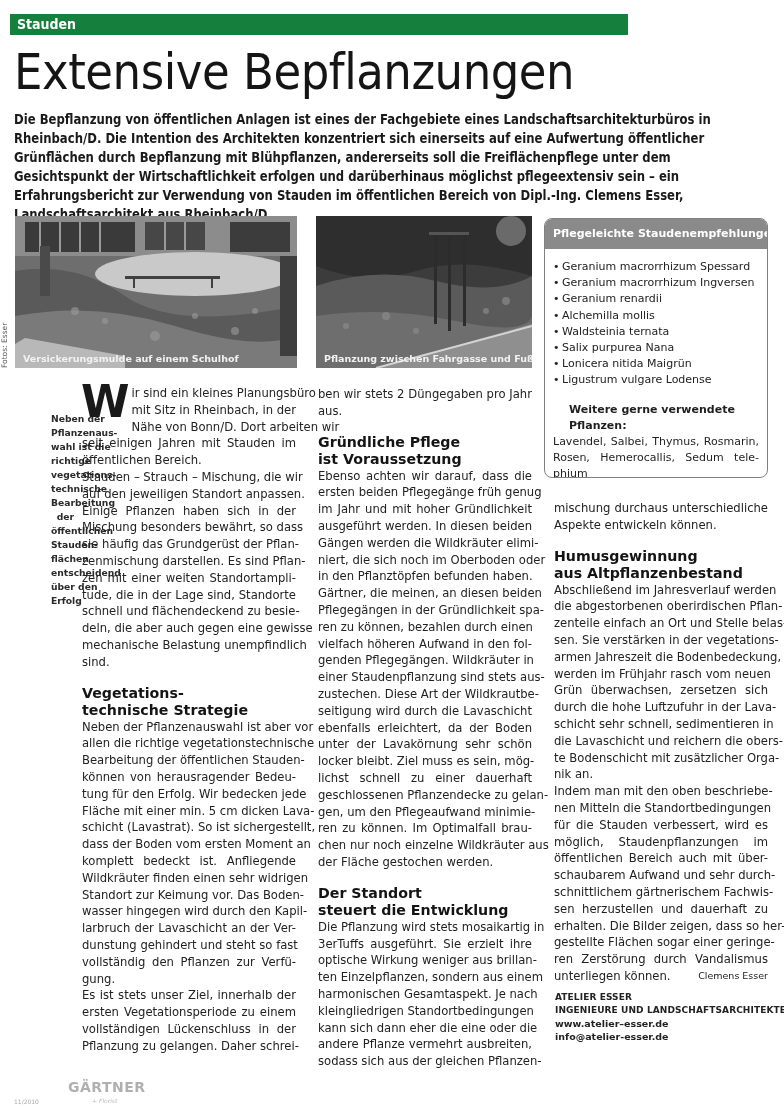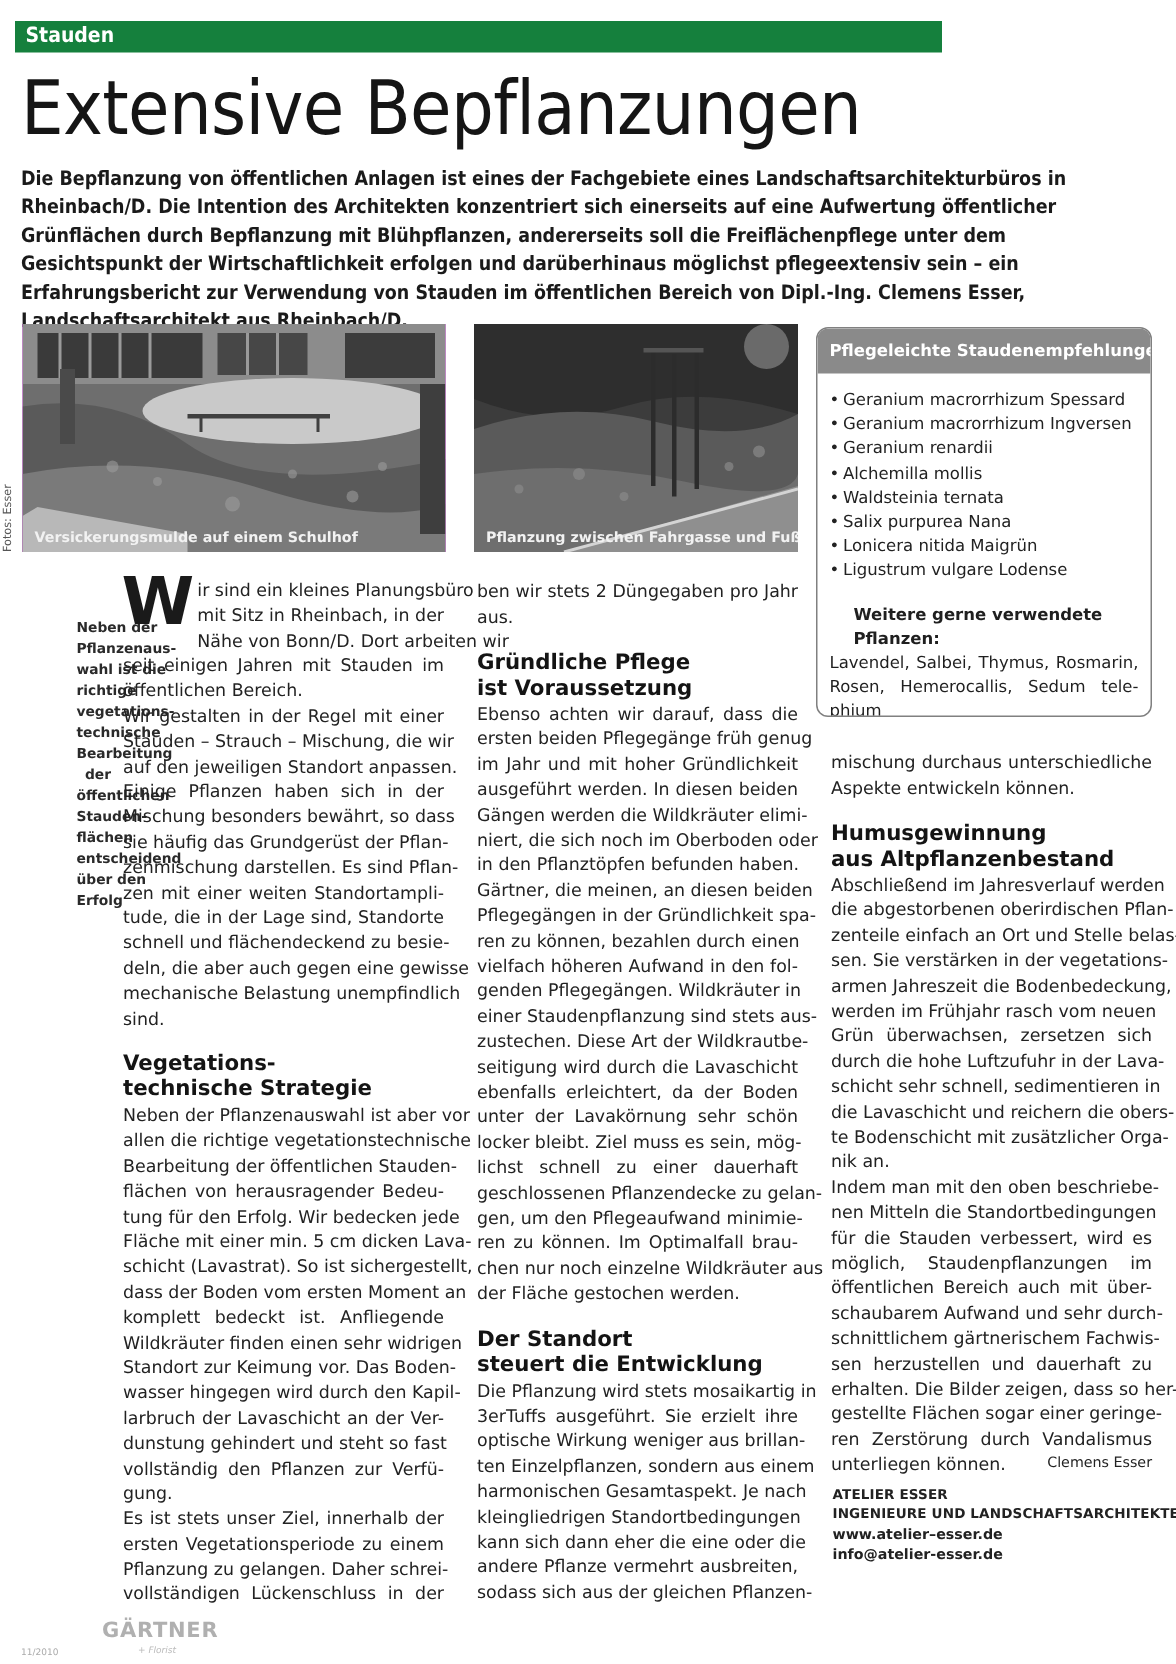--- a/index.html
+++ b/index.html
@@ -204,21 +204,20 @@
 <div class="col col1">
   <div>
     <span class="dropcap">W</span>
     <span class="line">ir sind ein kleines Planungsbüro</span>
     <span class="line">mit Sitz in Rheinbach, in der</span>
     <span class="line">Nähe von Bonn/D. Dort arbeiten wir</span>
     <span class="line">seit einigen Jahren mit Stauden im</span>
     <span class="line last">öffentlichen Bereich.</span>
   </div>
   <div>
-    <span class="line">Wir gestalten in der Regel mit einer</span>
     <span class="line">Stauden – Strauch – Mischung, die wir</span>
     <span class="line">auf den jeweiligen Standort anpassen.</span>
     <span class="line">Einige Pflanzen haben sich in der</span>
     <span class="line">Mischung besonders bewährt, so dass</span>
     <span class="line">sie häufig das Grundgerüst der Pflan-</span>
     <span class="line">zenmischung darstellen. Es sind Pflan-</span>
     <span class="line">zen mit einer weiten Standortampli-</span>
     <span class="line">tude, die in der Lage sind, Standorte</span>
     <span class="line">schnell und flächendeckend zu besie-</span>
     <span class="line">deln, die aber auch gegen eine gewisse</span>
@@ -226,39 +225,39 @@
     <span class="line last">sind.</span>
   </div>
   <h3>
     <span class="line">Vegetations-</span>
     <span class="line">technische Strategie</span>
   </h3>
   <div>
     <span class="line">Neben der Pflanzenauswahl ist aber vor</span>
     <span class="line">allen die richtige vegetationstechnische</span>
     <span class="line">Bearbeitung der öffentlichen Stauden-</span>
-    <span class="line">flächen von herausragender Bedeu-</span>
+    <span class="line">können von herausragender Bedeu-</span>
     <span class="line">tung für den Erfolg. Wir bedecken jede</span>
     <span class="line">Fläche mit einer min. 5 cm dicken Lava-</span>
     <span class="line">schicht (Lavastrat). So ist sichergestellt,</span>
     <span class="line">dass der Boden vom ersten Moment an</span>
     <span class="line">komplett bedeckt ist. Anfliegende</span>
     <span class="line">Wildkräuter finden einen sehr widrigen</span>
     <span class="line">Standort zur Keimung vor. Das Boden-</span>
     <span class="line">wasser hingegen wird durch den Kapil-</span>
     <span class="line">larbruch der Lavaschicht an der Ver-</span>
     <span class="line">dunstung gehindert und steht so fast</span>
     <span class="line">vollständig den Pflanzen zur Verfü-</span>
     <span class="line last">gung.</span>
   </div>
   <div>
     <span class="line">Es ist stets unser Ziel, innerhalb der</span>
     <span class="line">ersten Vegetationsperiode zu einem</span>
+    <span class="line">vollständigen Lückenschluss in der</span>
     <span class="line">Pflanzung zu gelangen. Daher schrei-</span>
-    <span class="line">vollständigen Lückenschluss in der</span>
   </div>
 </div>
 
 <div class="col col2">
   <div>
     <span class="line">ben wir stets 2 Düngegaben pro Jahr</span>
     <span class="line last">aus.</span>
   </div>
   <h3>
     <span class="line">Gründliche Pflege</span>

